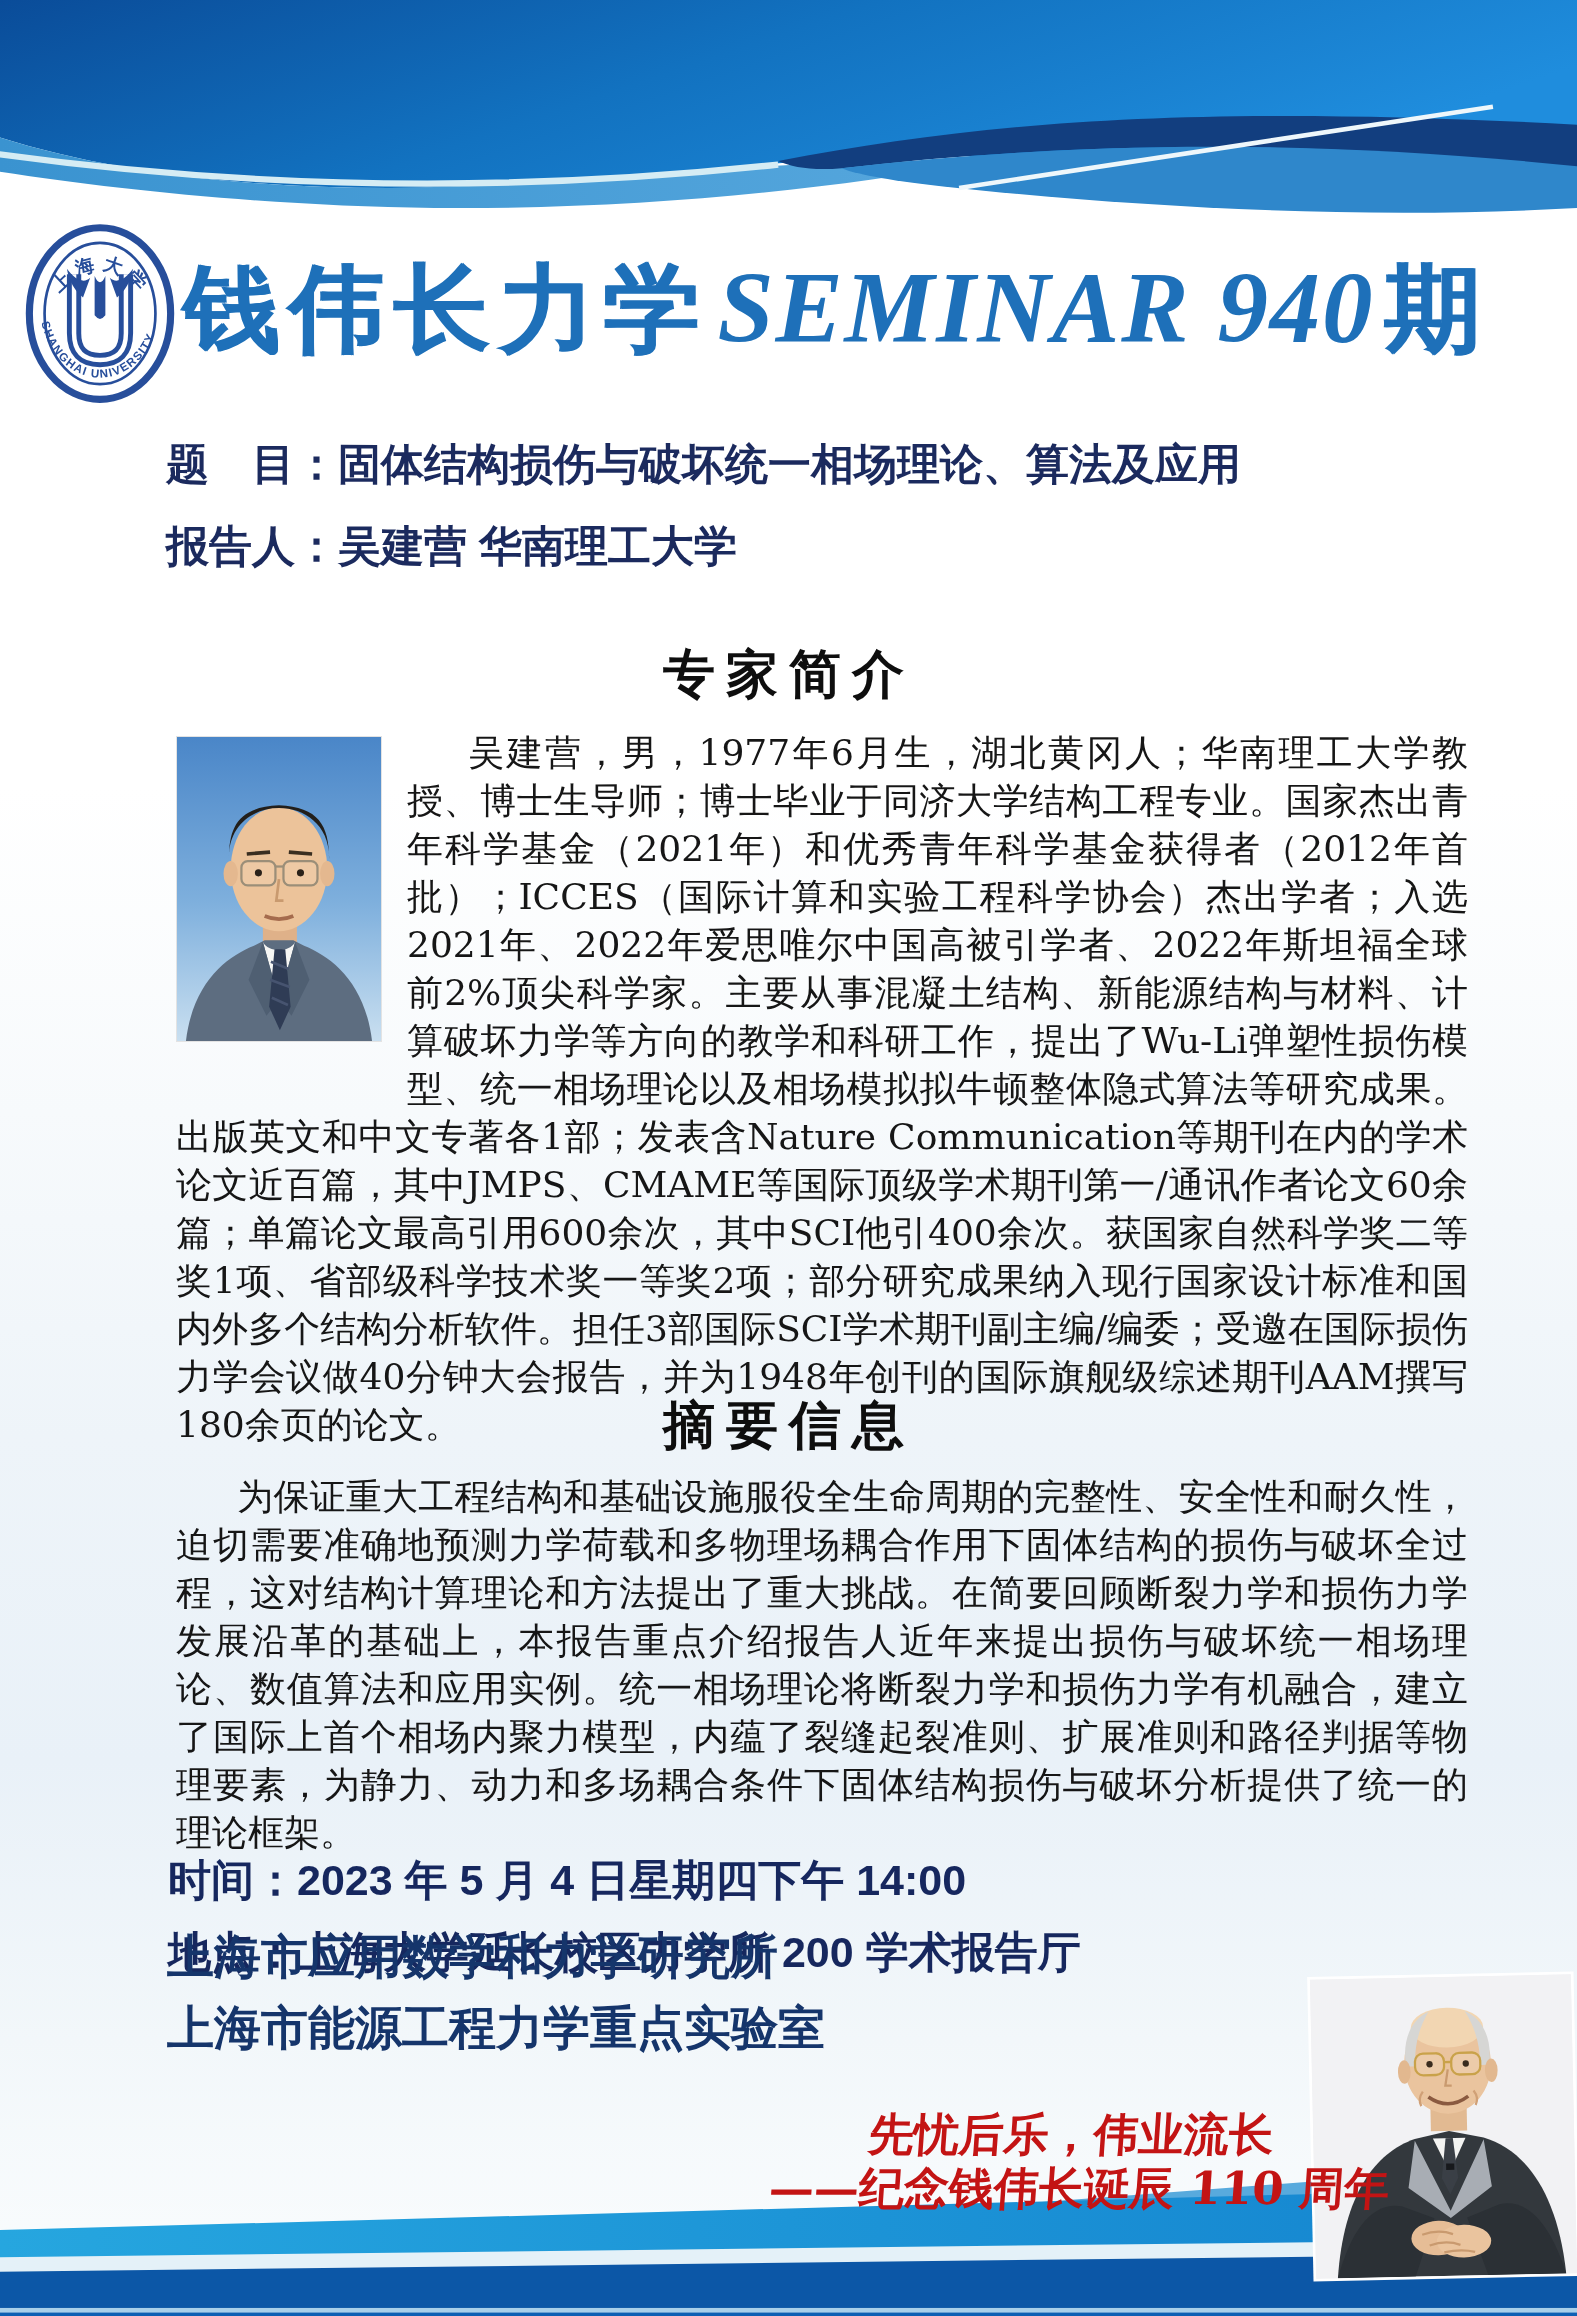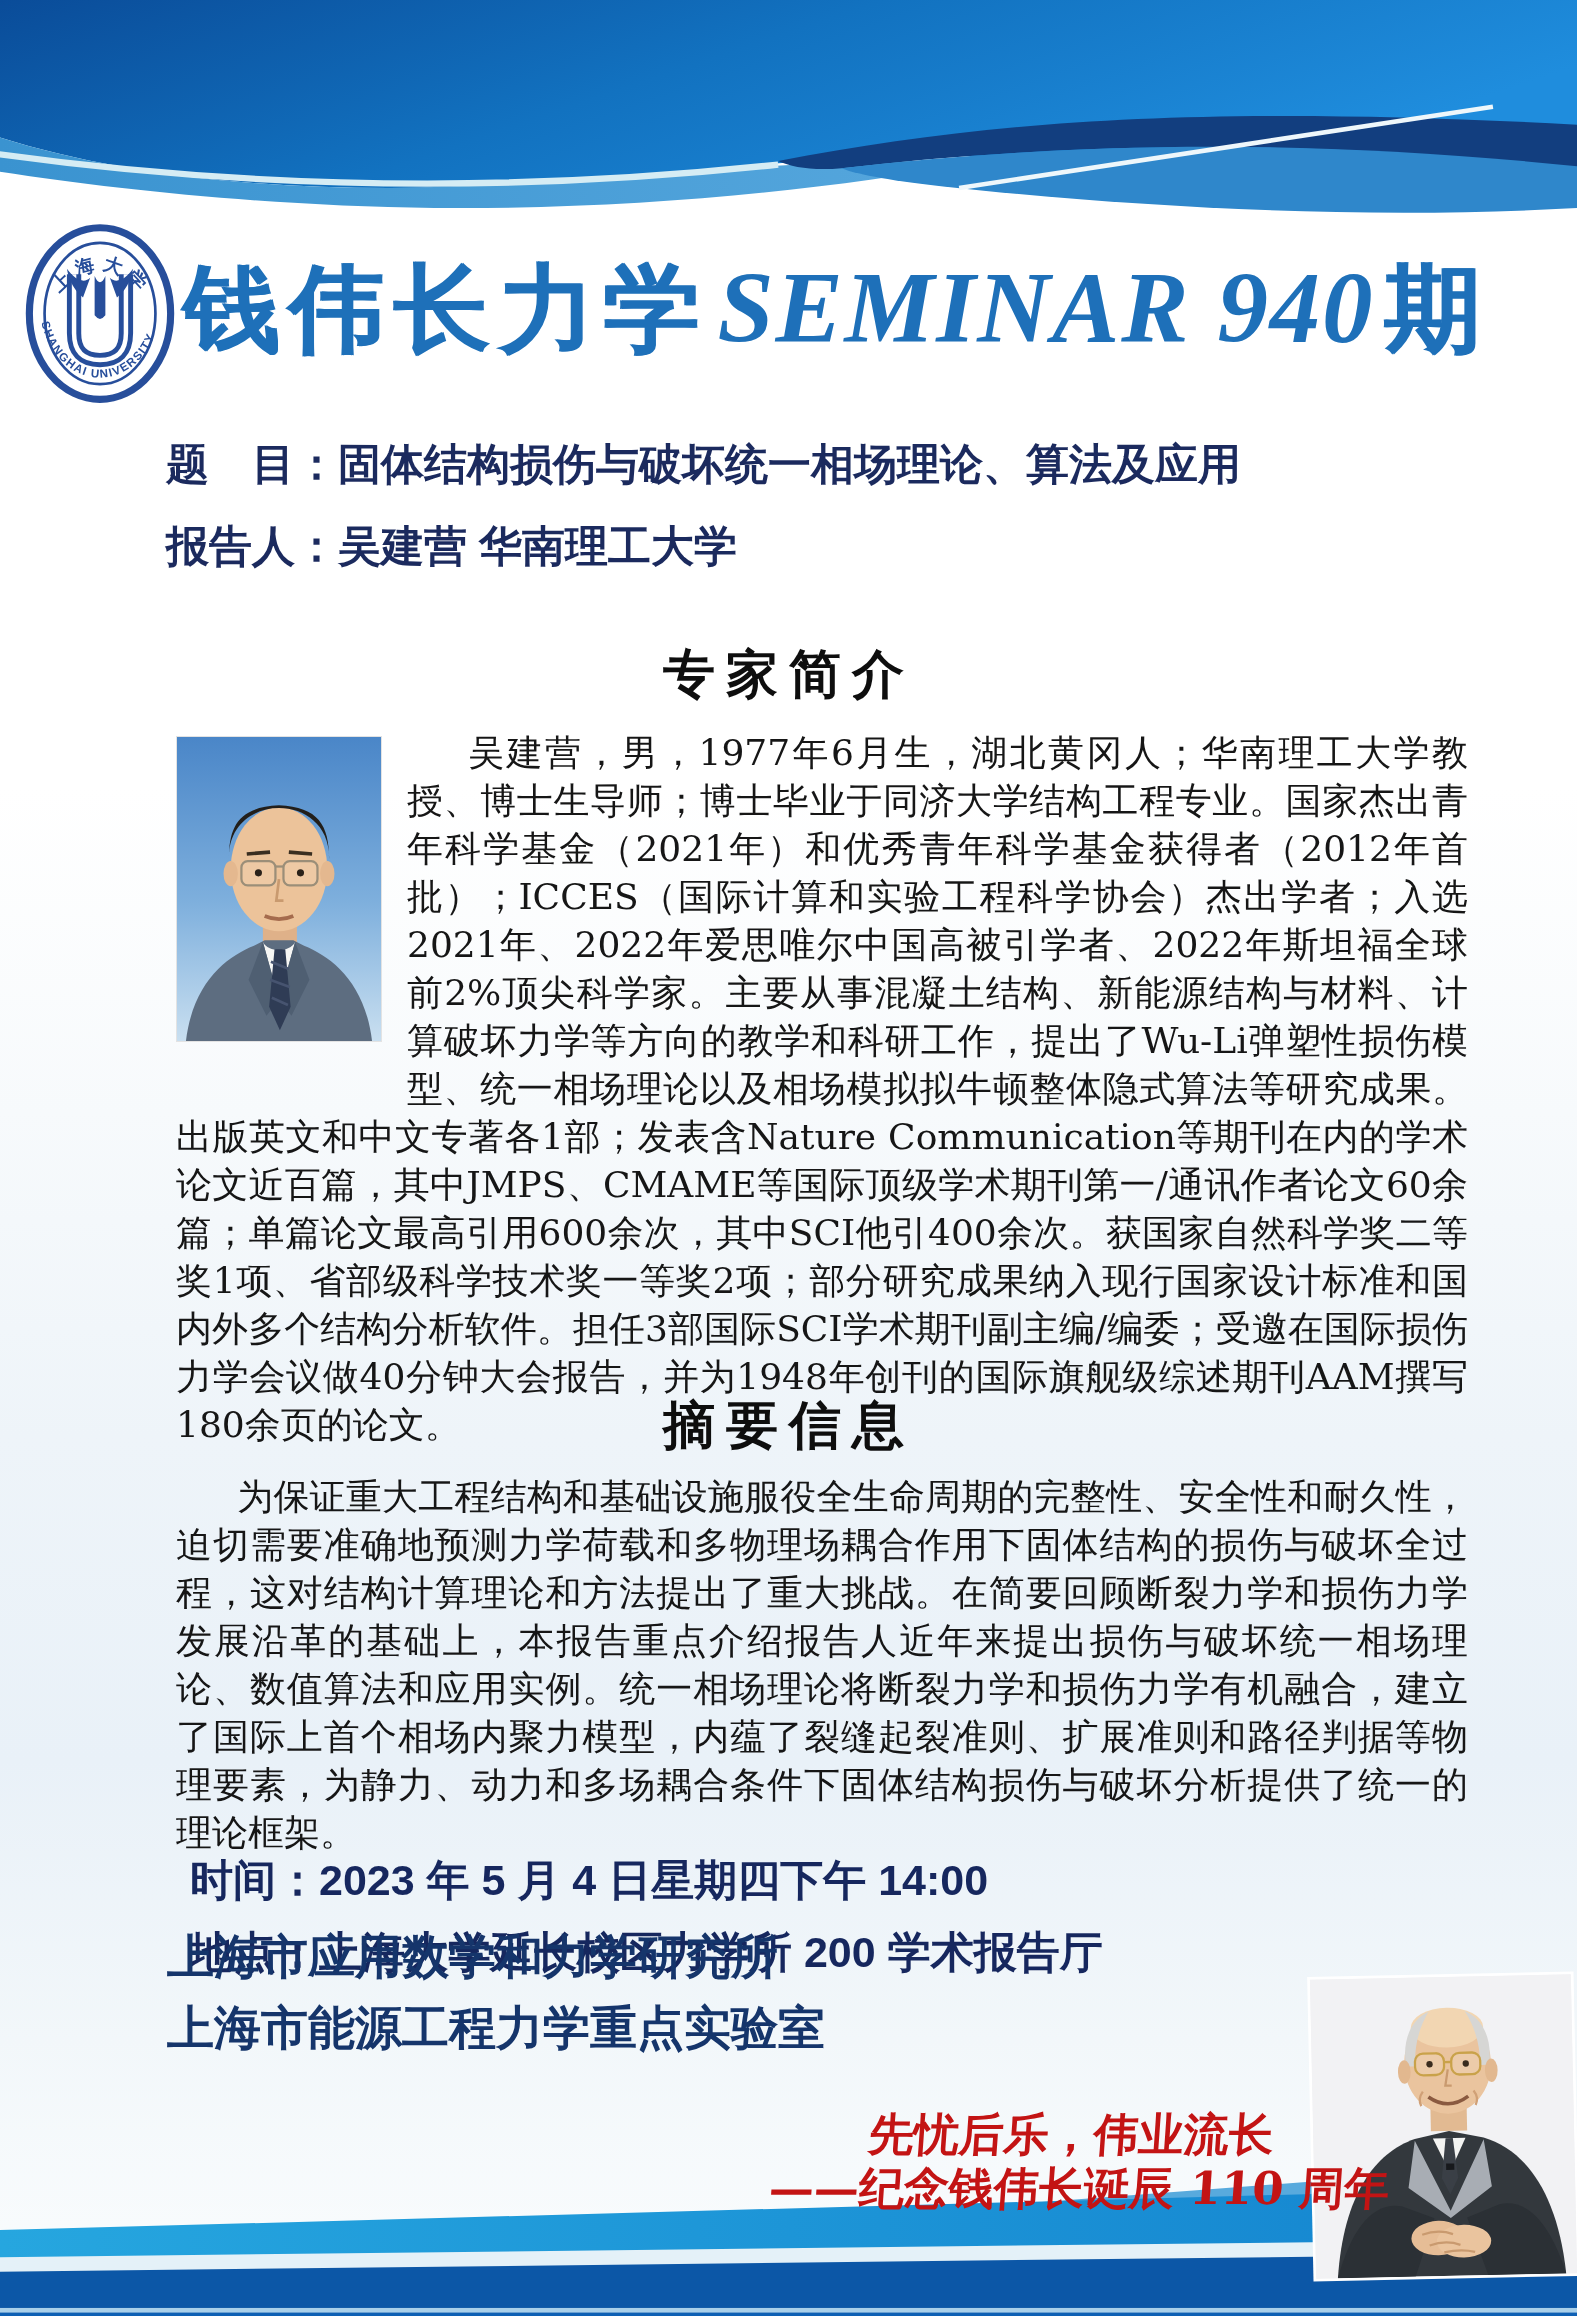--- a/index.html
+++ b/index.html
@@ -55,21 +55,21 @@
   .bio-para{top:729px;}
   .bio-para p,.abs-para p{margin:0;text-indent:1.7em;}
   .abs-para{top:1473px;}
   .speaker-photo{
     float:left;width:206px;height:306px;margin:7.2px 25px 31px 0;
     border:1.8px solid #e3e3e3;box-sizing:border-box;background:#7fb0dd;
   }
   .speaker-photo svg{display:block;width:100%;height:100%;}
   
   .schedule{
-    position:absolute;left:190px;top:1844px;z-index:3;
+    position:absolute;left:168px;top:1844px;z-index:3;
     color:#16275e;font-weight:bold;font-size:43px;line-height:72px;
     font-family:"Liberation Sans",sans-serif;white-space:nowrap;
   }
   
   .hosts{
     position:absolute;left:167px;top:1921px;z-index:4;
     color:#15356b;font-weight:bold;font-size:47px;line-height:71px;
     font-family:"Liberation Sans",sans-serif;white-space:nowrap;
   }
   

